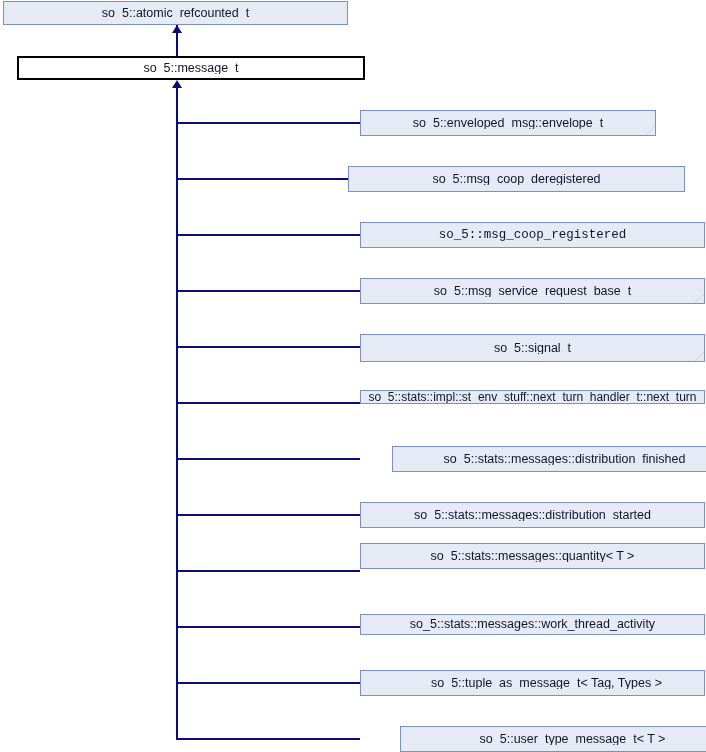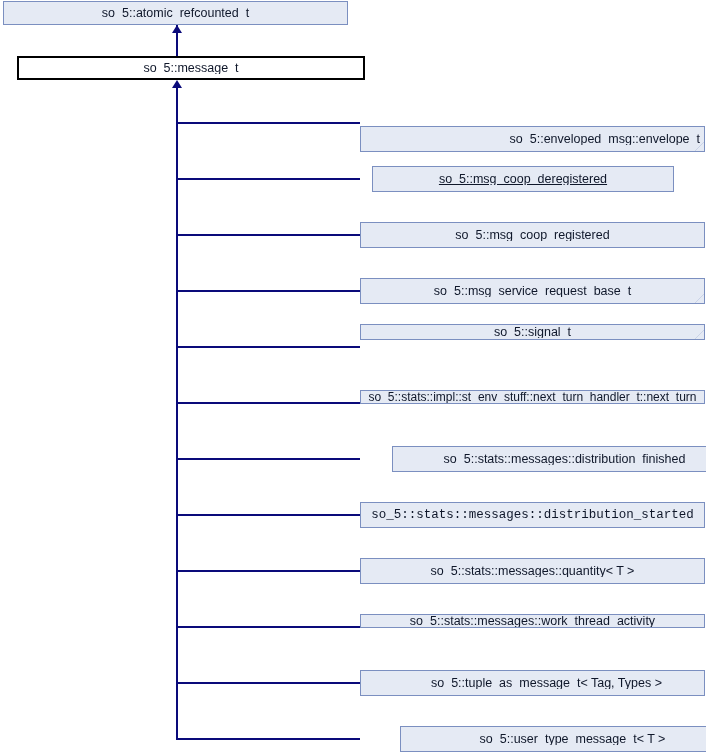--- a/index.html
+++ b/index.html
@@ -108,57 +108,57 @@
 
   <div class="node current" id="node-current" style="left:1px; top:56px; width:348px; height:24px;margin-left:16px;">
     <span class="label">so_5::message_t</span>
   </div>
 
   <div class="arrow-up" style="left:172px; top:80px;"></div>
   <div class="edge v" id="trunk" style="left: 176px; top: 86px; height: 654px;"></div>
 
   <div id="derived-layer">
       <div class="edge h" style="left: 177px; top: 122px; width: 183px;"></div>
-      <div class="node shaded folded" style="left: 360px; top: 126px; width: 345px; height: 26px; justify-content: flex-end;">
+      <div class="node shaded folded" style="left: 360px; top: 110px; width: 296px; height: 26px;">
         <span class="label">so_5::enveloped_msg::envelope_t</span>
       </div>
       <div class="edge h" style="left: 177px; top: 178px; width: 183px;"></div>
-      <div class="node shaded" style="left: 372px; top: 166px; width: 302px; height: 26px; text-decoration: underline;">
+      <div class="node shaded" style="left: 348px; top: 166px; width: 337px; height: 26px;">
         <span class="label">so_5::msg_coop_deregistered</span>
       </div>
       <div class="edge h" style="left: 177px; top: 234px; width: 183px;"></div>
-      <div class="node shaded" style="left: 360px; top: 222px; width: 345px; height: 26px;">
+      <div class="node shaded" style="left: 360px; top: 222px; width: 345px; height: 26px; font-family: Liberation Mono, monospace;">
         <span class="label">so_5::msg_coop_registered</span>
       </div>
       <div class="edge h" style="left: 177px; top: 290px; width: 183px;"></div>
       <div class="node shaded folded" style="left: 360px; top: 278px; width: 345px; height: 26px;">
         <span class="label">so_5::msg_service_request_base_t</span>
       </div>
       <div class="edge h" style="left: 177px; top: 346px; width: 183px;"></div>
-      <div class="node shaded folded" style="left: 360px; top: 324px; width: 345px; height: 16px;">
+      <div class="node shaded folded" style="left: 360px; top: 334px; width: 345px; height: 28px;">
         <span class="label">so_5::signal_t</span>
       </div>
       <div class="edge h" style="left: 177px; top: 402px; width: 183px;"></div>
       <div class="node shaded" style="left: 360px; top: 390px; width: 345px; height: 14px;">
         <span class="label" style="font-size: 12px;">so_5::stats::impl::st_env_stuff::next_turn_handler_t::next_turn</span>
       </div>
       <div class="edge h" style="left: 177px; top: 458px; width: 183px;"></div>
       <div class="node shaded" style="left: 360px; top: 446px; width: 345px; height: 26px; margin-left: 32px;">
         <span class="label">so_5::stats::messages::distribution_finished</span>
       </div>
       <div class="edge h" style="left: 177px; top: 514px; width: 183px;"></div>
-      <div class="node shaded" style="left: 360px; top: 502px; width: 345px; height: 26px; font-family: Liberation Mono, monospace;">
+      <div class="node shaded" style="left: 360px; top: 502px; width: 345px; height: 26px;">
         <span class="label">so_5::stats::messages::distribution_started</span>
       </div>
       <div class="edge h" style="left: 177px; top: 570px; width: 183px;"></div>
-      <div class="node shaded" style="left: 360px; top: 558px; width: 345px; height: 26px;">
+      <div class="node shaded" style="left: 360px; top: 543px; width: 345px; height: 26px;">
         <span class="label">so_5::stats::messages::quantity&lt; T &gt;</span>
       </div>
       <div class="edge h" style="left: 177px; top: 626px; width: 183px;"></div>
-      <div class="node shaded" style="left: 360px; top: 614px; width: 345px; height: 14px;">
+      <div class="node shaded" style="left: 360px; top: 614px; width: 345px; height: 21px;">
         <span class="label">so_5::stats::messages::work_thread_activity</span>
       </div>
       <div class="edge h" style="left: 177px; top: 682px; width: 183px;"></div>
       <div class="node shaded" style="left: 360px; top: 670px; width: 345px; height: 26px; padding-left: 28px;">
         <span class="label">so_5::tuple_as_message_t&lt; Tag, Types &gt;</span>
       </div>
       <div class="edge h" style="left: 177px; top: 738px; width: 183px;"></div>
       <div class="node shaded" style="left: 360px; top: 726px; width: 345px; height: 26px; margin-left: 40px;">
         <span class="label">so_5::user_type_message_t&lt; T &gt;</span>
       </div>

